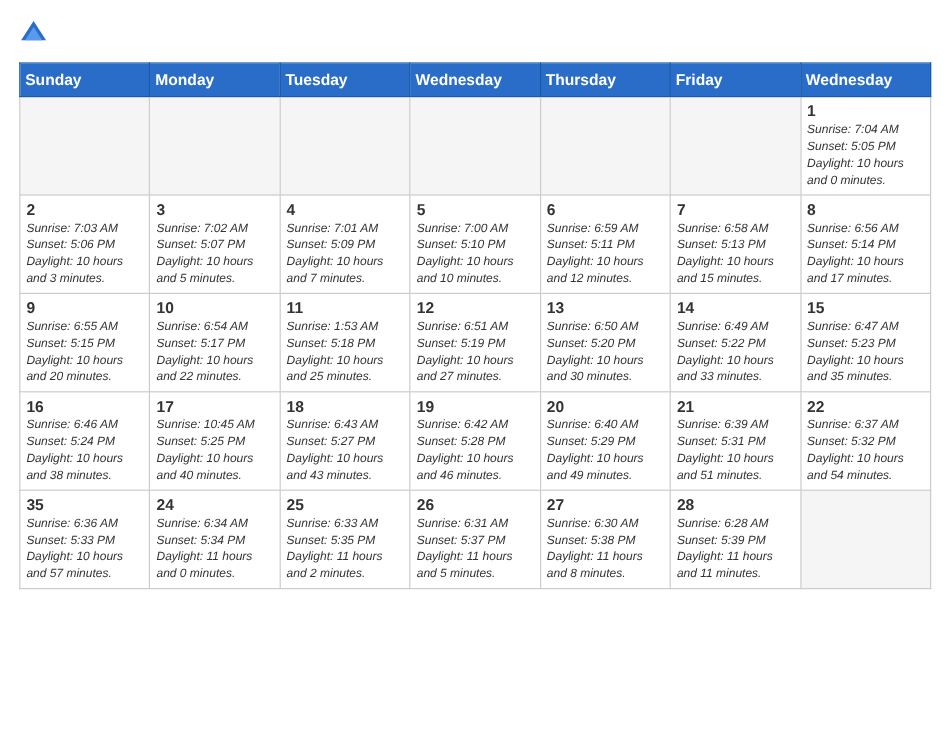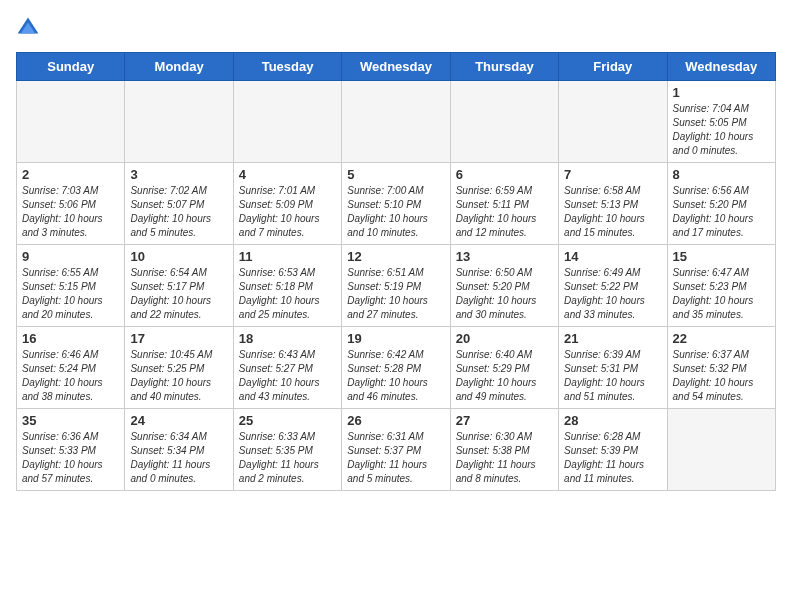--- a/index.html
+++ b/index.html
@@ -56,21 +56,21 @@
       width: 100%;
       border-collapse: collapse;
       border: 1px solid #ccc;
     }
     .calendar th {
       background: #2a6dc9;
       color: #fff;
       font-size: 13px;
       font-weight: bold;
       padding: 6px 4px;
-      text-align: center;
+      text-align: left;
       border: 1px solid #1a5aaa;
     }
     .calendar td {
       vertical-align: top;
       border: 1px solid #ccc;
       padding: 4px 5px;
       width: 108px;
       min-height: 80px;
       font-size: 10.5px;
       color: #333;
@@ -175,40 +175,40 @@
         </td>
         <td>
           <span class="day-num">7</span>
           <div class="day-info">Sunrise: 6:58 AM
 Sunset: 5:13 PM
 Daylight: 10 hours and 15 minutes.</div>
         </td>
         <td>
           <span class="day-num">8</span>
           <div class="day-info">Sunrise: 6:56 AM
-Sunset: 5:20 PM
+Sunset: 5:14 PM
 Daylight: 10 hours and 17 minutes.</div>
         </td>
       </tr>
       <tr>
         <td>
           <span class="day-num">9</span>
           <div class="day-info">Sunrise: 6:55 AM
 Sunset: 5:15 PM
 Daylight: 10 hours and 20 minutes.</div>
         </td>
         <td>
           <span class="day-num">10</span>
           <div class="day-info">Sunrise: 6:54 AM
 Sunset: 5:17 PM
 Daylight: 10 hours and 22 minutes.</div>
         </td>
         <td>
           <span class="day-num">11</span>
-          <div class="day-info">Sunrise: 6:53 AM
+          <div class="day-info">Sunrise: 1:53 AM
 Sunset: 5:18 PM
 Daylight: 10 hours and 25 minutes.</div>
         </td>
         <td>
           <span class="day-num">12</span>
           <div class="day-info">Sunrise: 6:51 AM
 Sunset: 5:19 PM
 Daylight: 10 hours and 27 minutes.</div>
         </td>
         <td>

